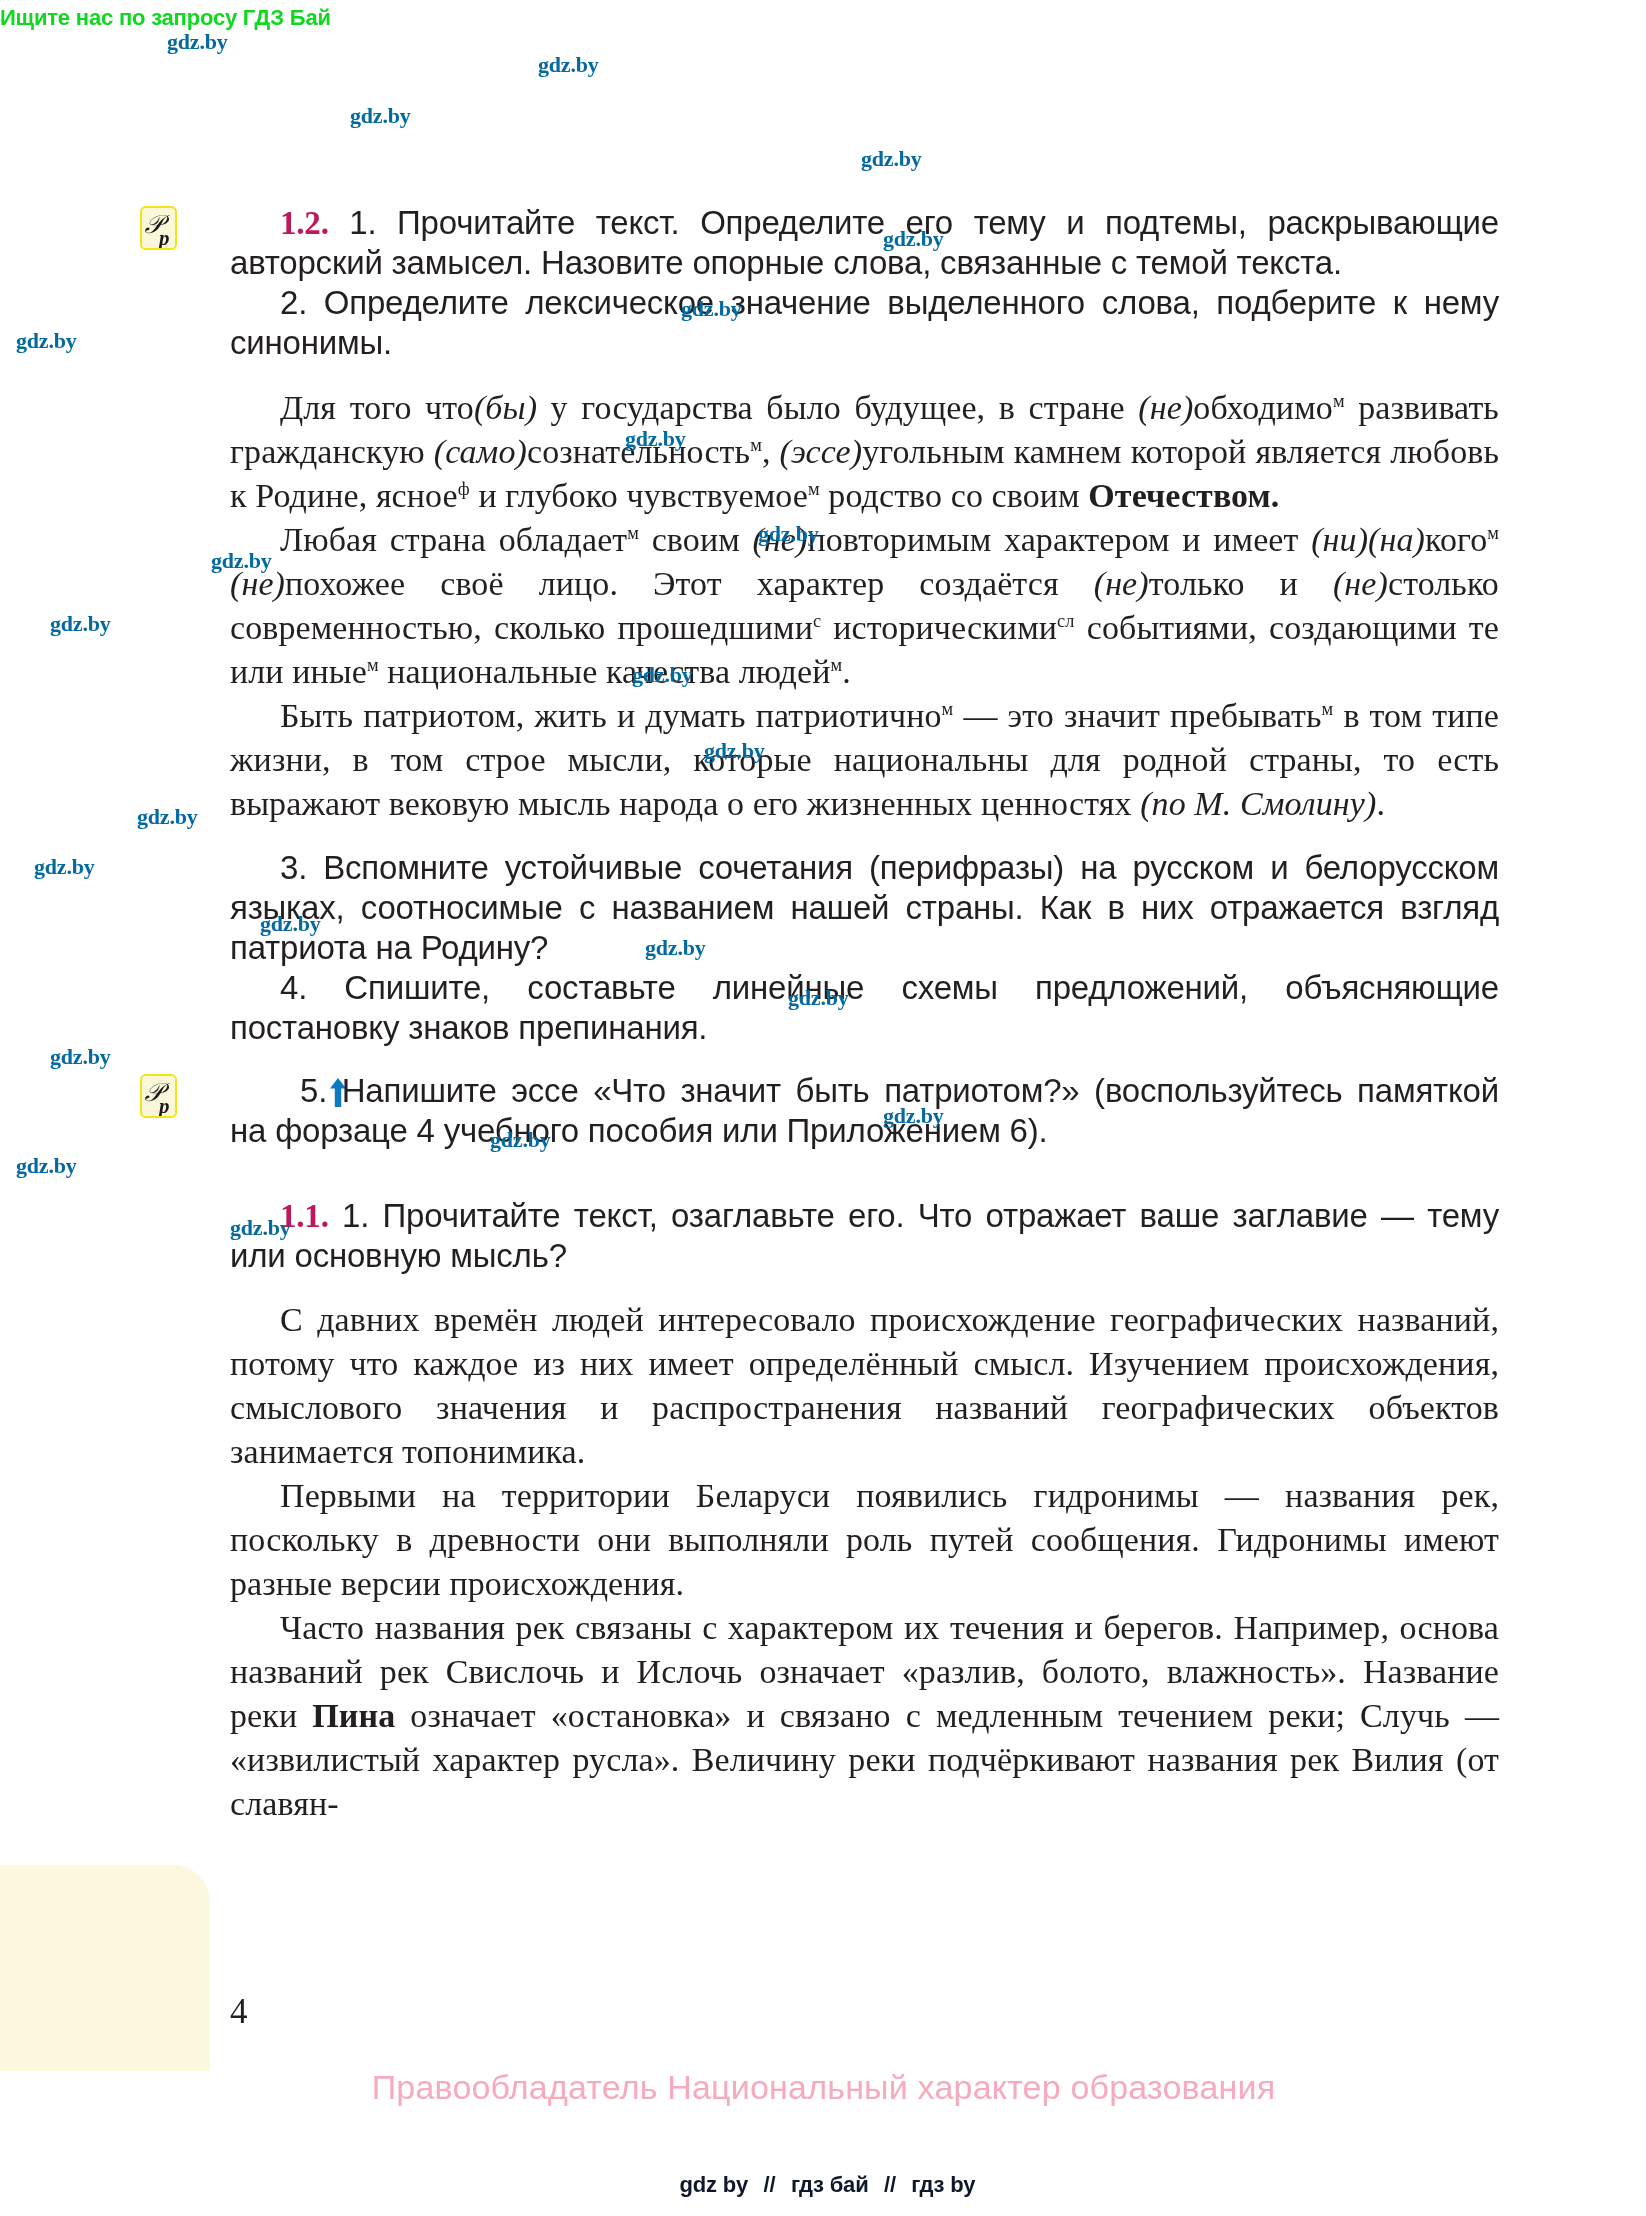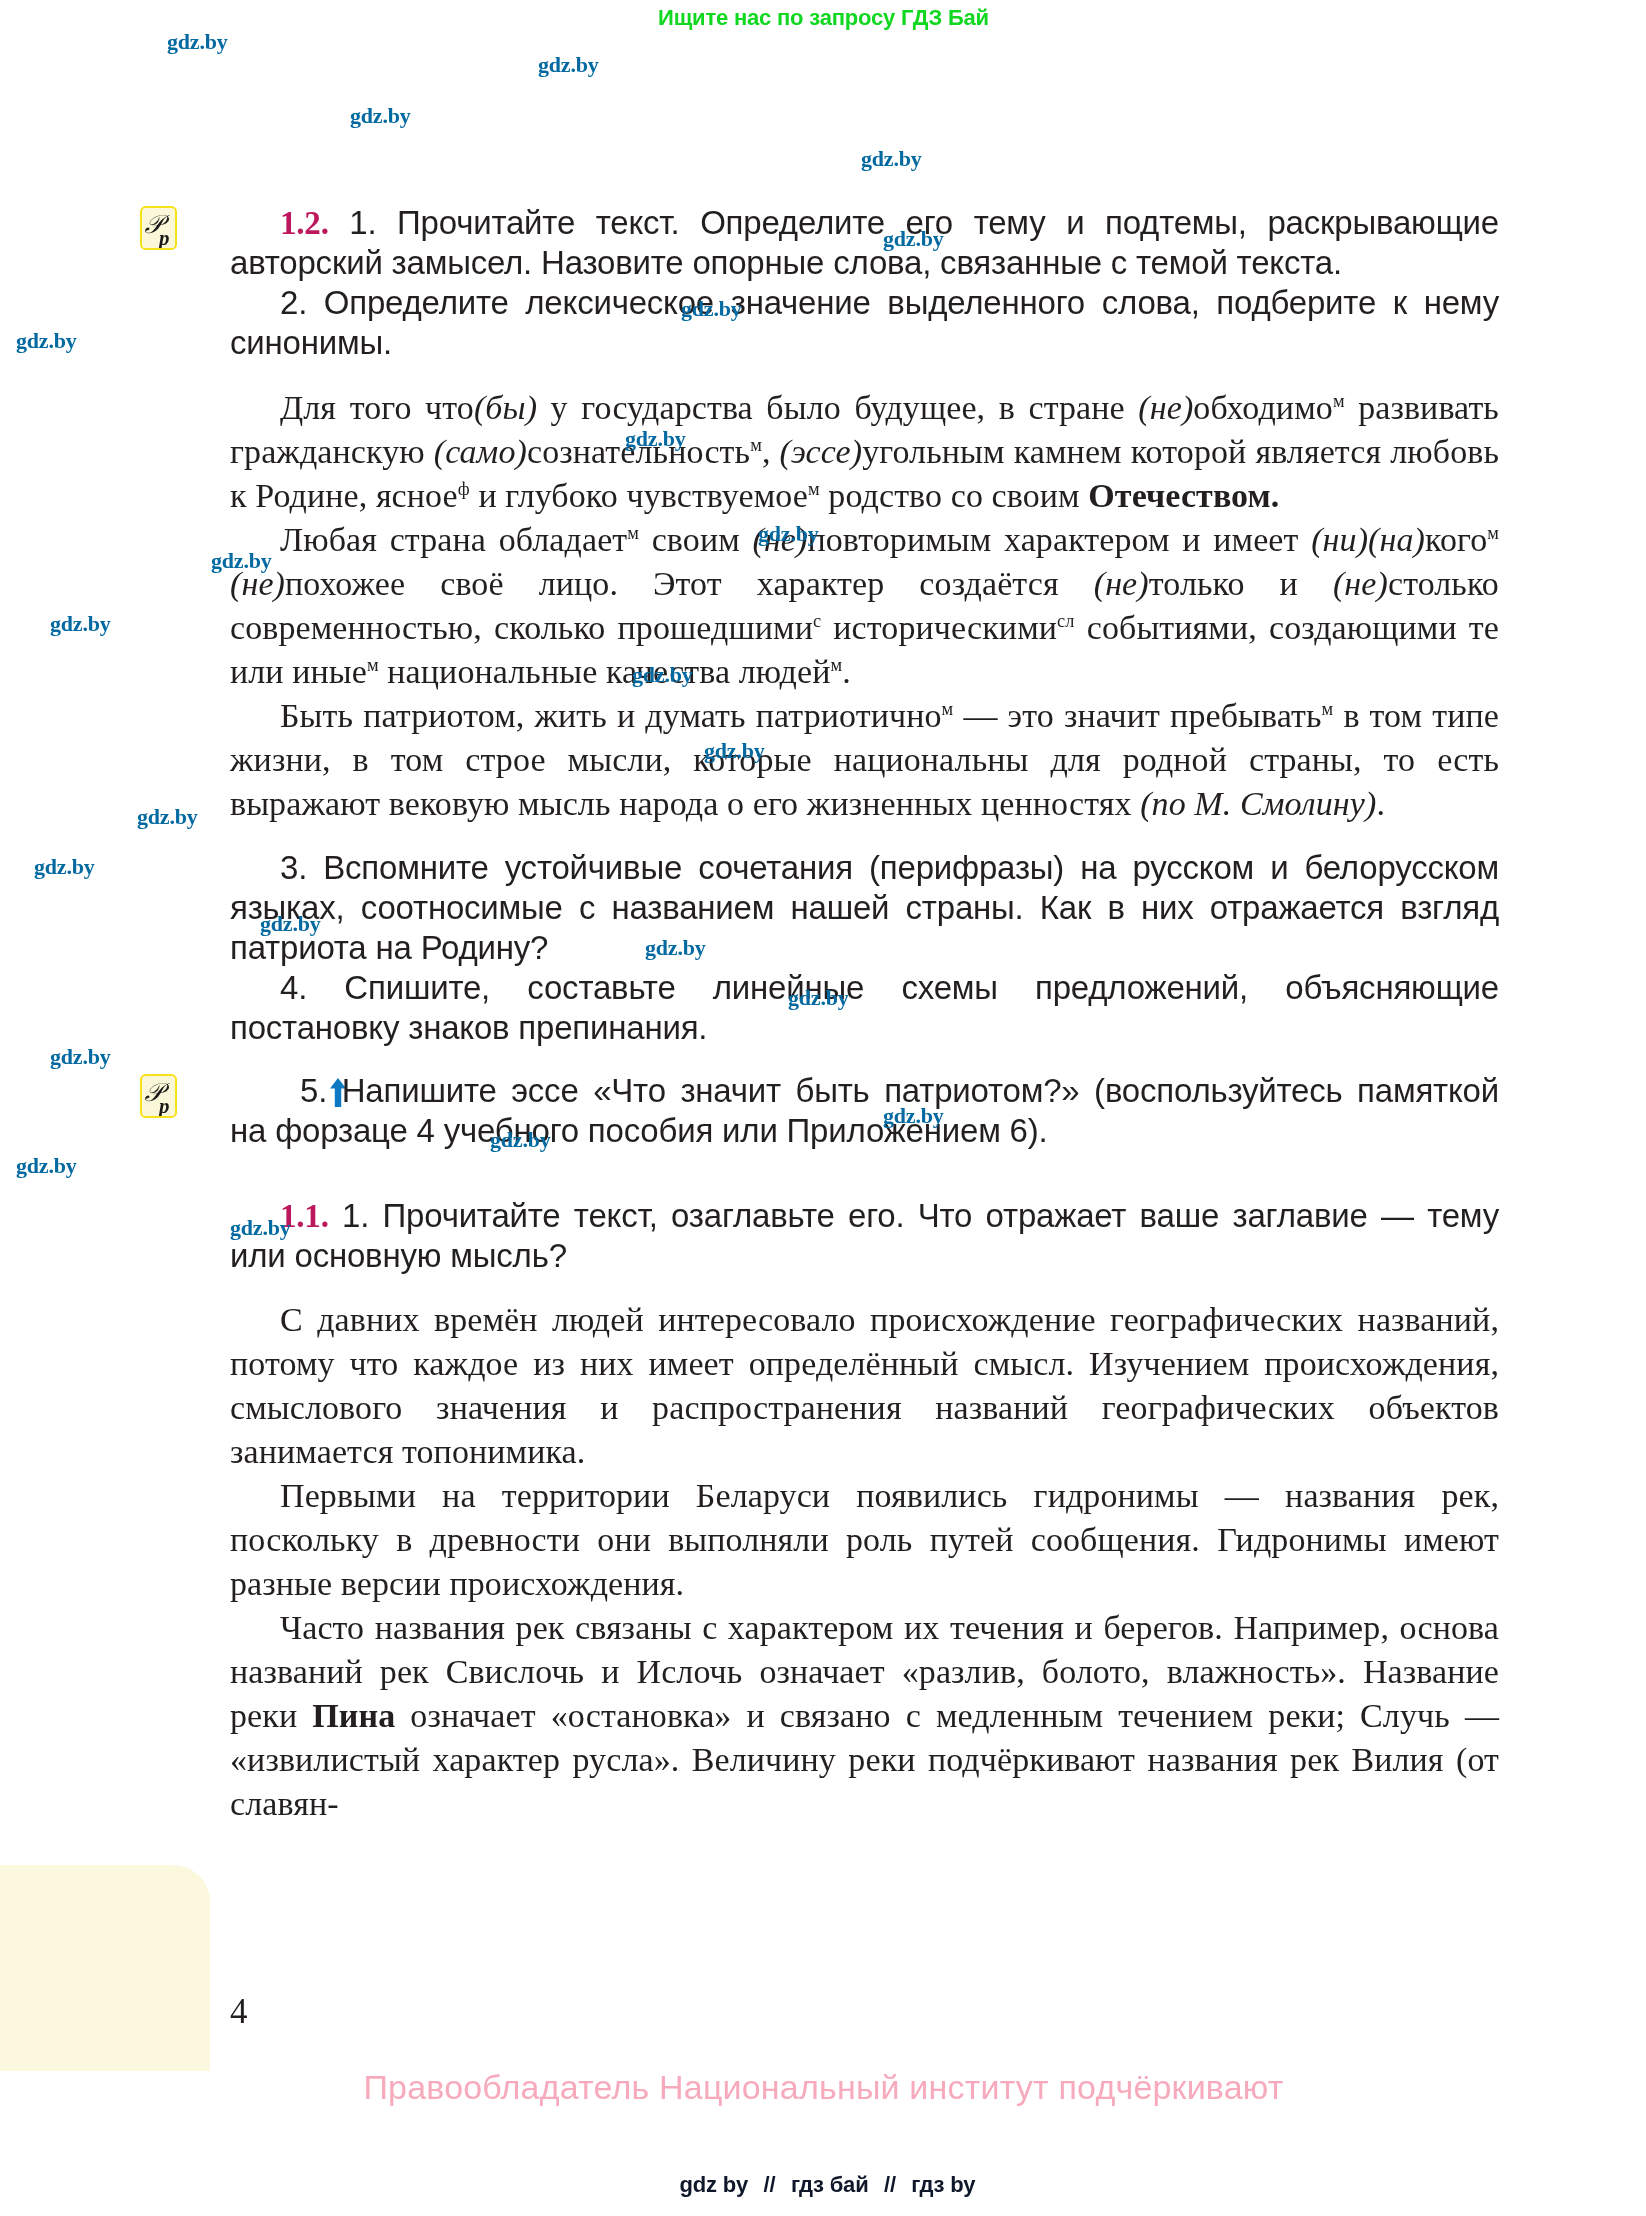--- a/index.html
+++ b/index.html
@@ -28,21 +28,20 @@
     z-index: 5;
     pointer-events: none;
     text-align: right;
   }
 
   .top-banner {
     position: absolute;
     top: 4.8px;
     left: 0;
     width: 100%;
-    text-align: center;
     font-family: "Liberation Sans", sans-serif;
     font-weight: 700;
     font-size: 22px;
     color: #10d820;
     letter-spacing: -0.2px;
     z-index: 6;
   }
 
   .footer-links {
     position: absolute;
@@ -243,21 +242,21 @@
   <p class="body-p sp">С давних времён людей интересовало происхождение географических названий, потому что каждое из них имеет определённый смысл. Изучением происхождения, смыслового значения и распространения названий географических объектов занимается топонимика.</p>
 
   <p class="body-p">Первыми на территории Беларуси появились гидронимы — названия рек, поскольку в древности они выполняли роль путей сообщения. Гидронимы имеют разные версии происхождения.</p>
 
   <p class="body-p">Часто названия рек связаны с характером их течения и берегов. Например, основа названий рек Свислочь и Ислочь означает «разлив, болото, влажность». Название реки <b>Пина</b> означает «остановка» и связано с медленным течением реки; Случь — «извилистый характер русла». Величину реки подчёркивают названия рек Вилия (от славян-</p>
 
 </div>
 
 <div class="pagenum">4</div>
 
-<div class="copyright">Правообладатель Национальный институт подчёркивают</div>
+<div class="copyright">Правообладатель Национальный характер образования</div>
 
 <div class="footer-links">
   <span>gdz by</span>
   <span>//</span>
   <span>гдз бай</span>
   <span>//</span>
   <span>гдз by</span>
 </div>
 
 

